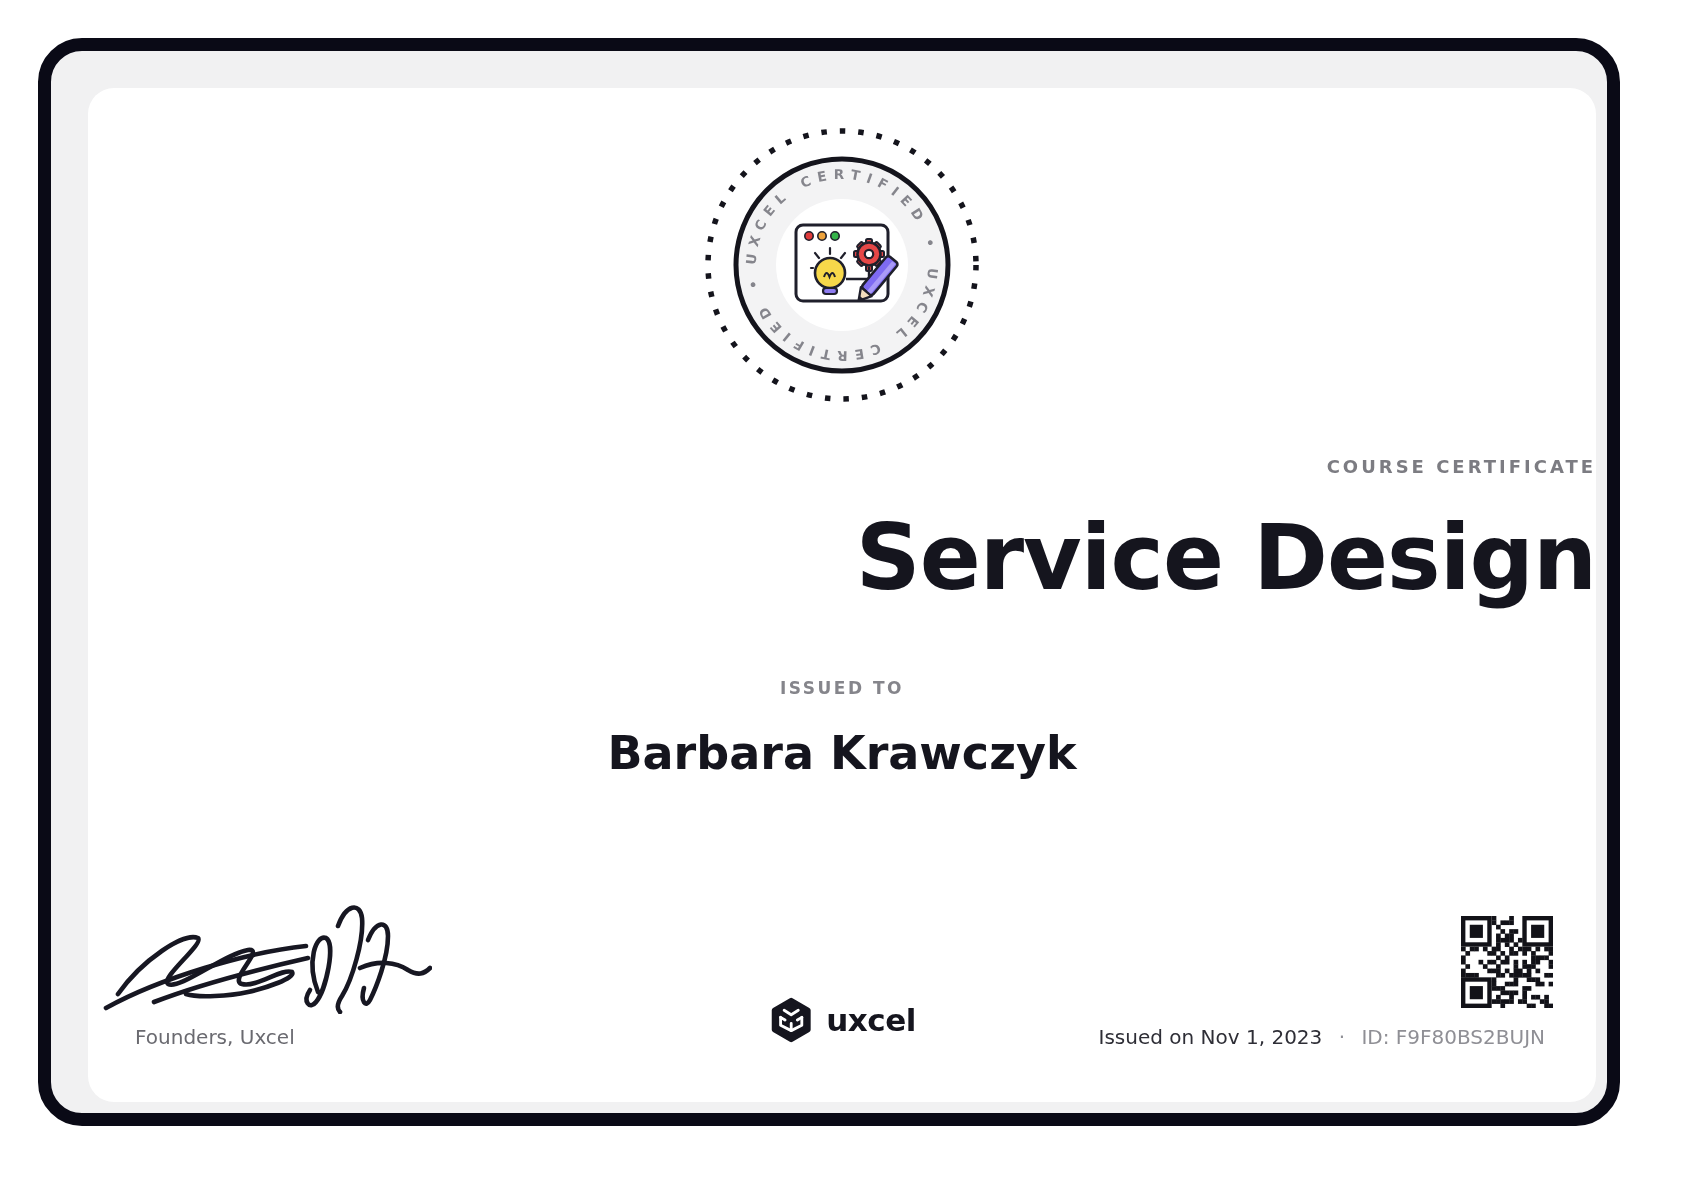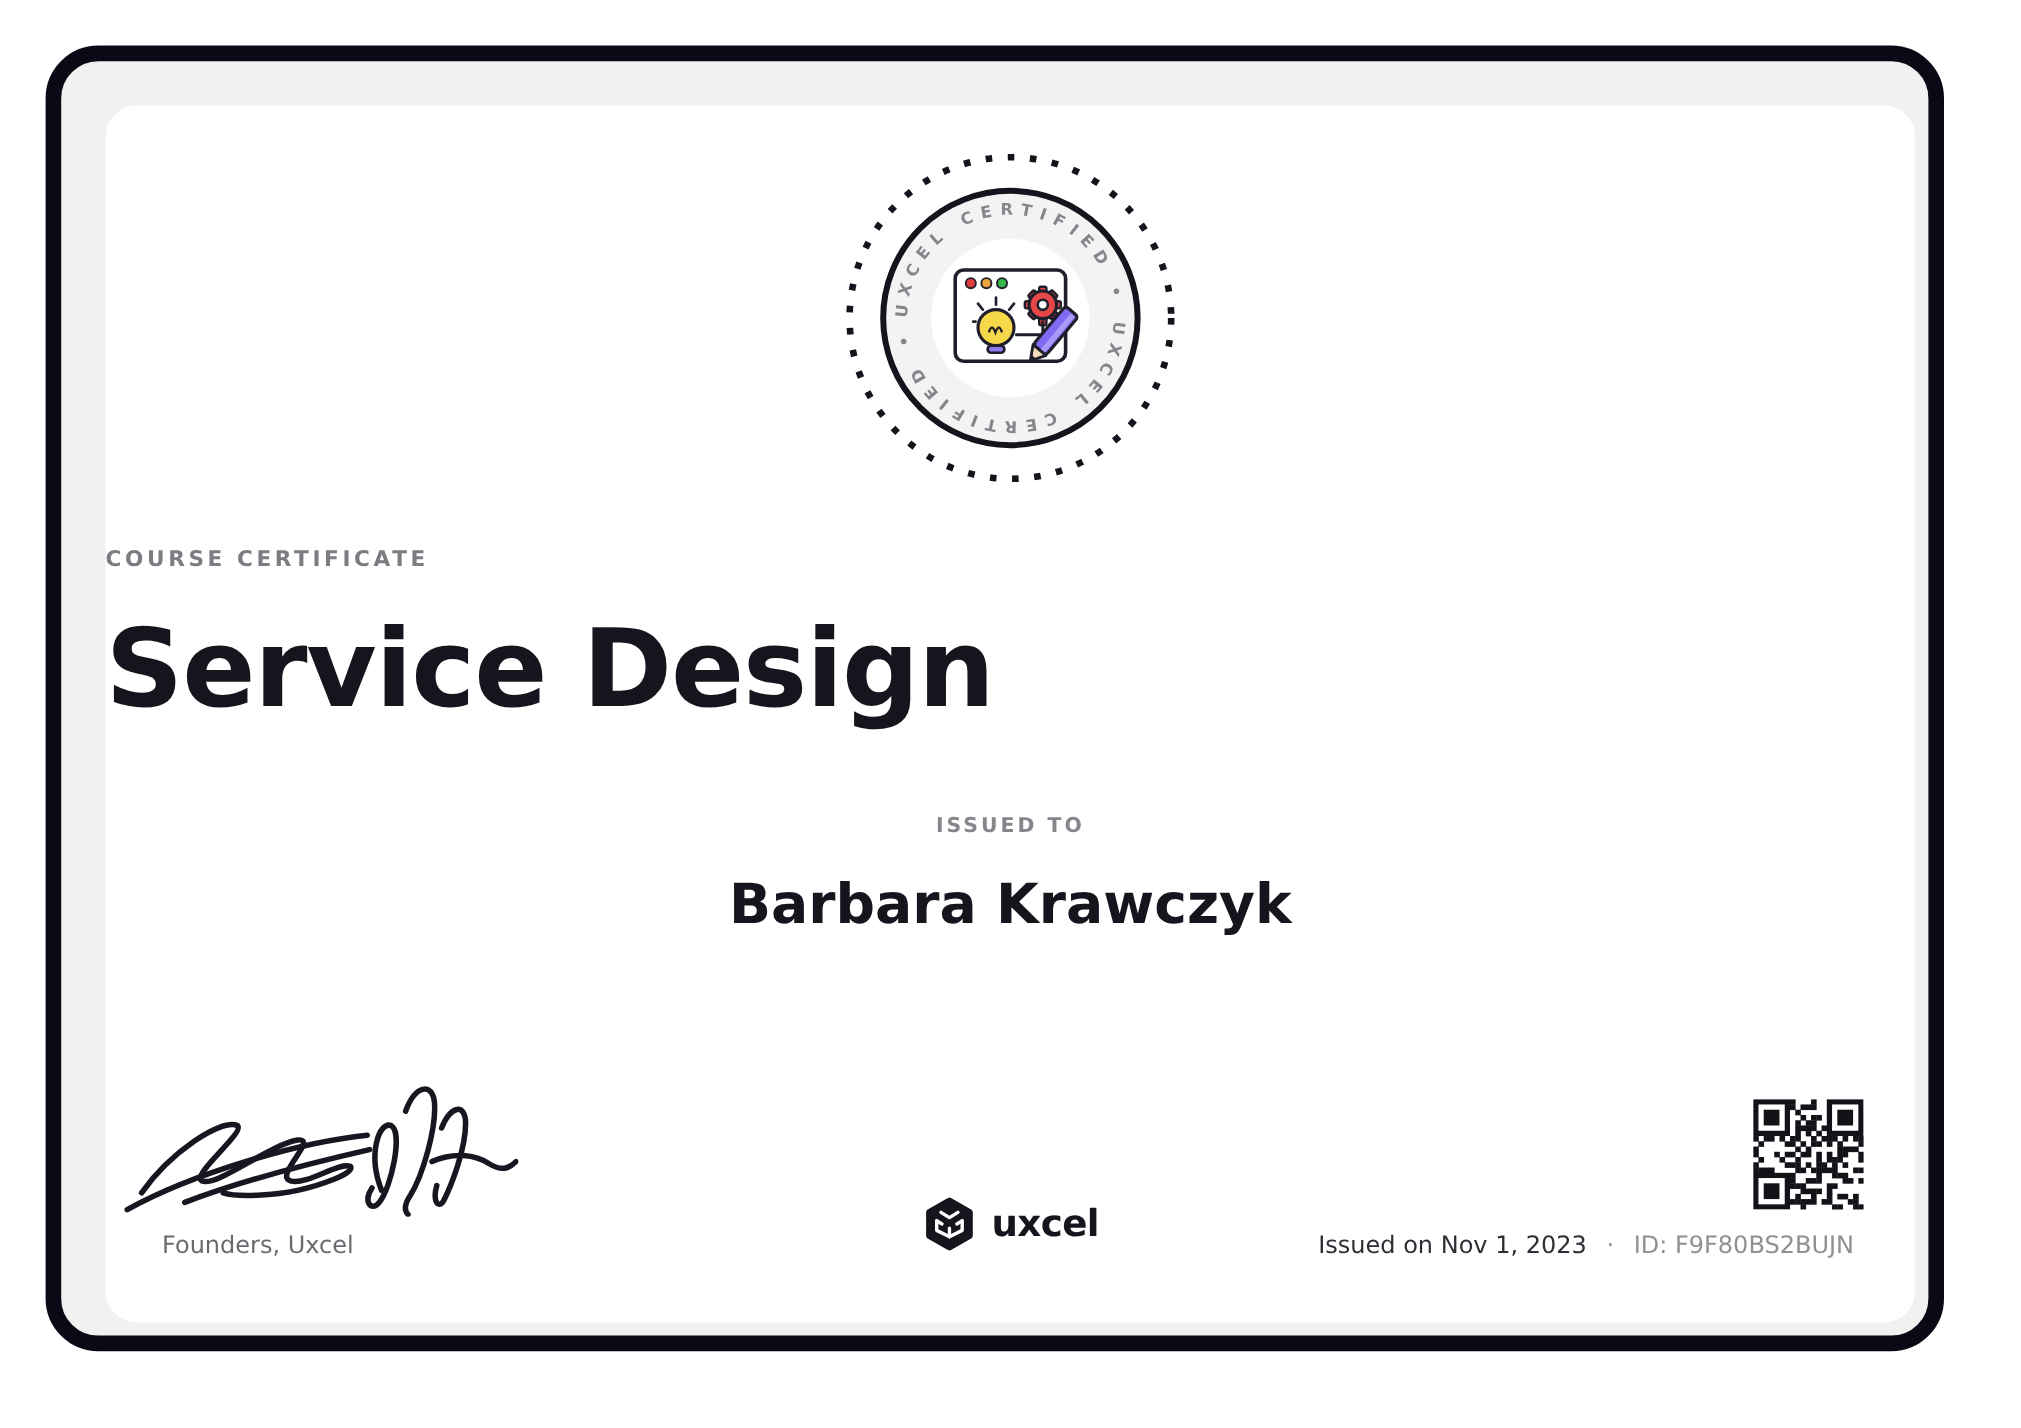--- a/index.html
+++ b/index.html
@@ -12,25 +12,25 @@
     border:13px solid #0a0a16;border-radius:44px;background:#f1f1f2;
     box-sizing:border-box;
   }
   .card{
     position:absolute;left:88px;top:88px;width:1508px;height:1014px;
     background:#ffffff;border-radius:26px;
   }
   .center-x{position:absolute;left:50%;transform:translateX(-50%);}
   .badge{top:32px;width:290px;height:290px;}
   .kicker{
-    top:368px;width:100%;text-align:left;color:#7c7c82;
+    top:368px;width:100%;text-align:right;color:#7c7c82;
     font-size:18px;font-weight:700;letter-spacing:3px;
   }
   .title{
-    top:420px;width:100%;text-align:left;color:#15151e;
+    top:420px;width:100%;text-align:right;color:#15151e;
     font-size:90px;line-height:100px;font-weight:700;letter-spacing:-1px;
   }
   .issued-to{
     top:590px;width:100%;text-align:center;color:#85858b;
     font-size:17px;font-weight:700;letter-spacing:2.5px;
   }
   .recipient{
     top:638px;width:100%;text-align:center;color:#15151e;
     font-size:46px;line-height:54px;font-weight:700;
   }

